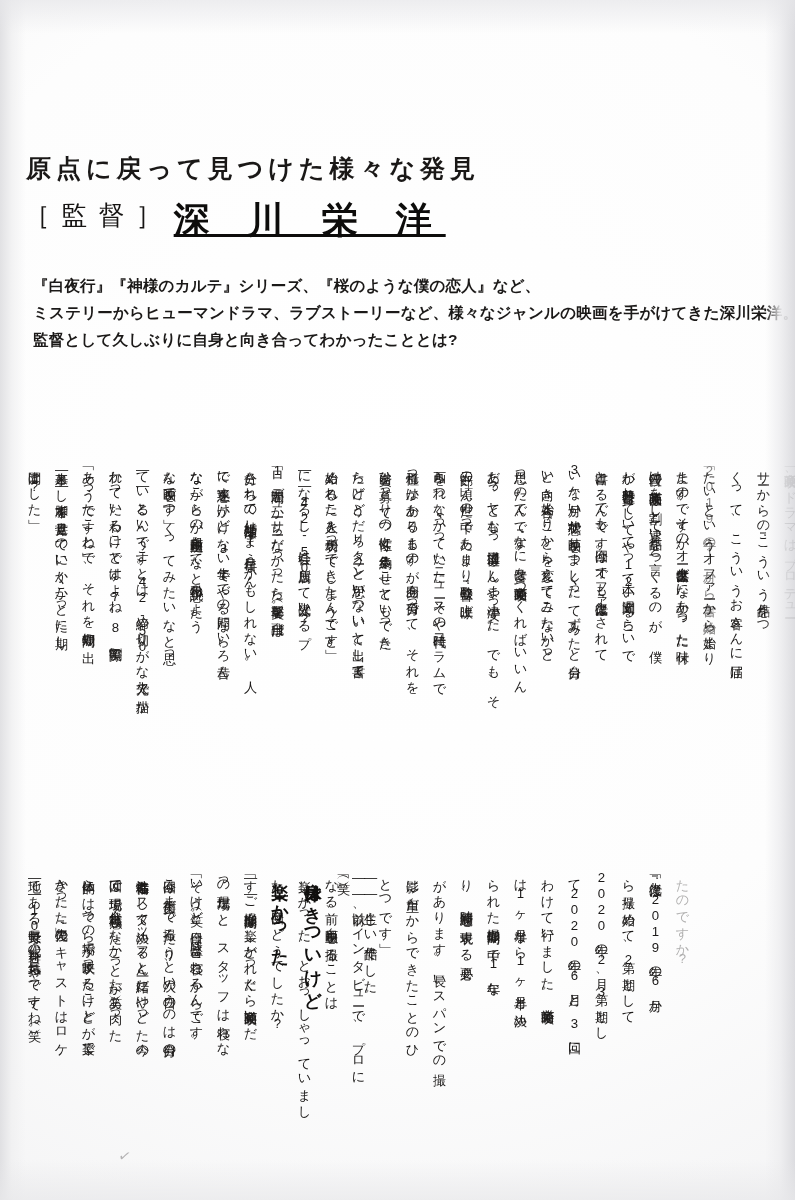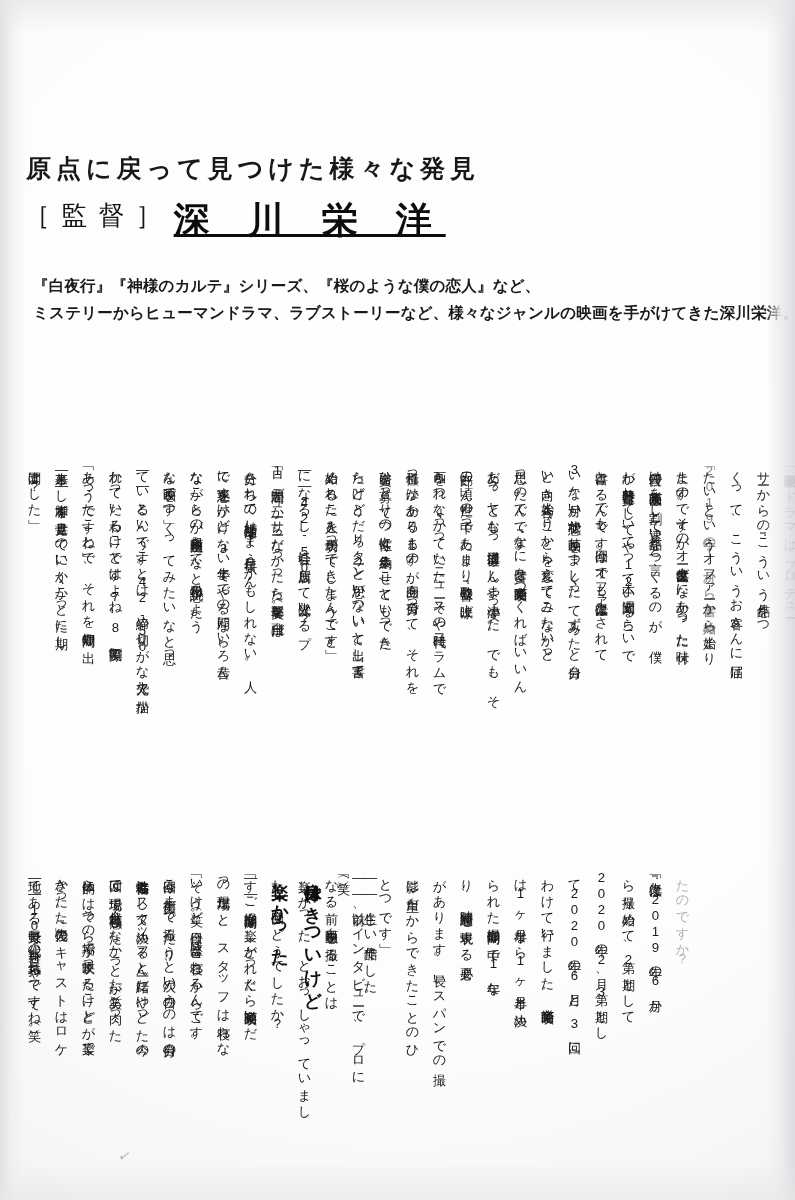--- a/index.html
+++ b/index.html
@@ -117,20 +117,21 @@
   <div class="kicker">原点に戻って見つけた様々な発見</div>
 
   <div class="title-row">
     <span class="title-role">［ 監 督 ］</span>
     <span class="title-name">深 川 栄 洋</span>
   </div>
 
   <div class="lead">
     <div class="lead-line">『白夜行』『神様のカルテ』シリーズ、『桜のような僕の恋人』など、</div>
     <div class="lead-line">ミステリーからヒューマンドラマ、ラブストーリーなど、様々なジャンルの映画を手がけてきた深川栄洋。</div>
+    <div class="lead-line">監督として久しぶりに自身と向き合ってわかったこととは?</div>
   </div>
 
   <div class="vblock" id="block-top">
 
     <div class="vcol w faded">「2019年の1月から書き始め</div>
     <div class="vcol w">たのですが、全然書けなかった。</div>
     <div class="vcol w">普段の商業映画は割と速いと言</div>
     <div class="vcol w">われていて、1本2週間ぐらいで</div>
     <div class="vcol w">書けるんです。でも『光復』は、</div>
     <div class="vcol w">3ヶ月かかりました。ずっと自分</div>

